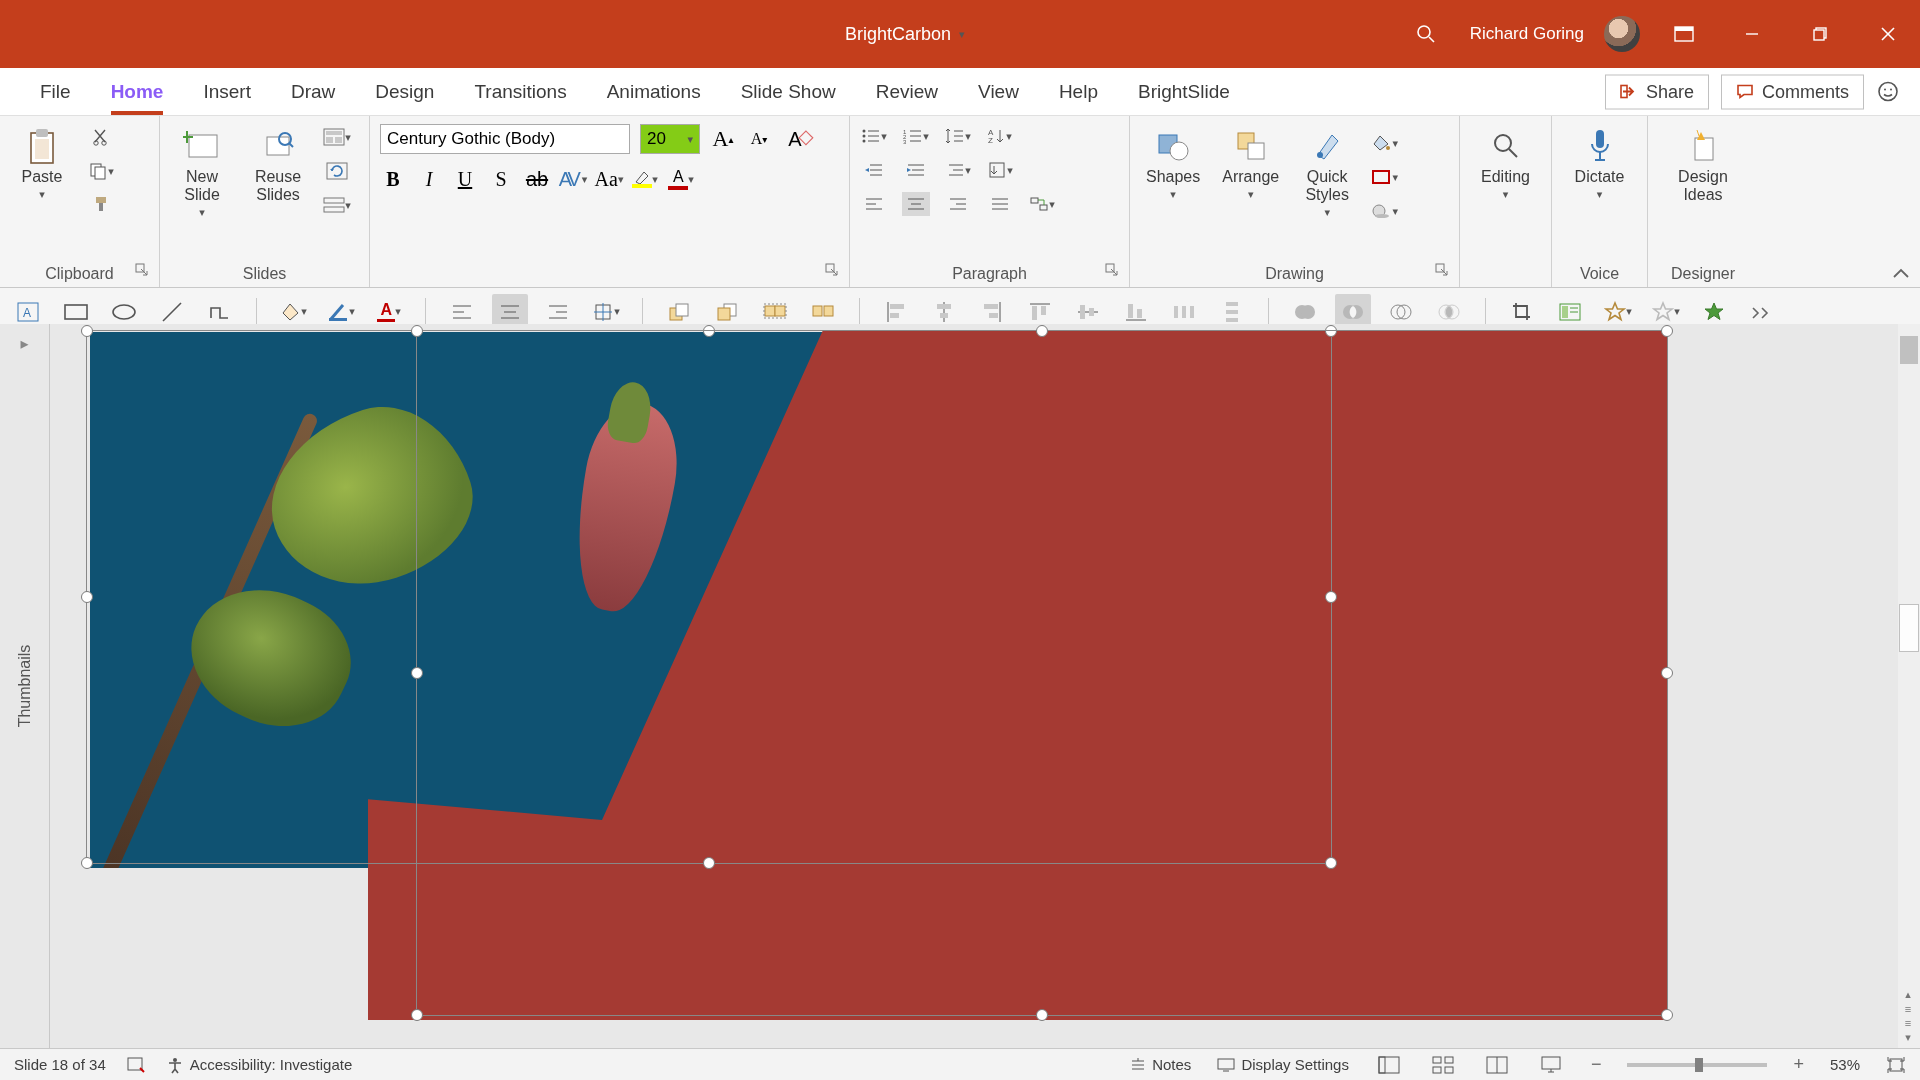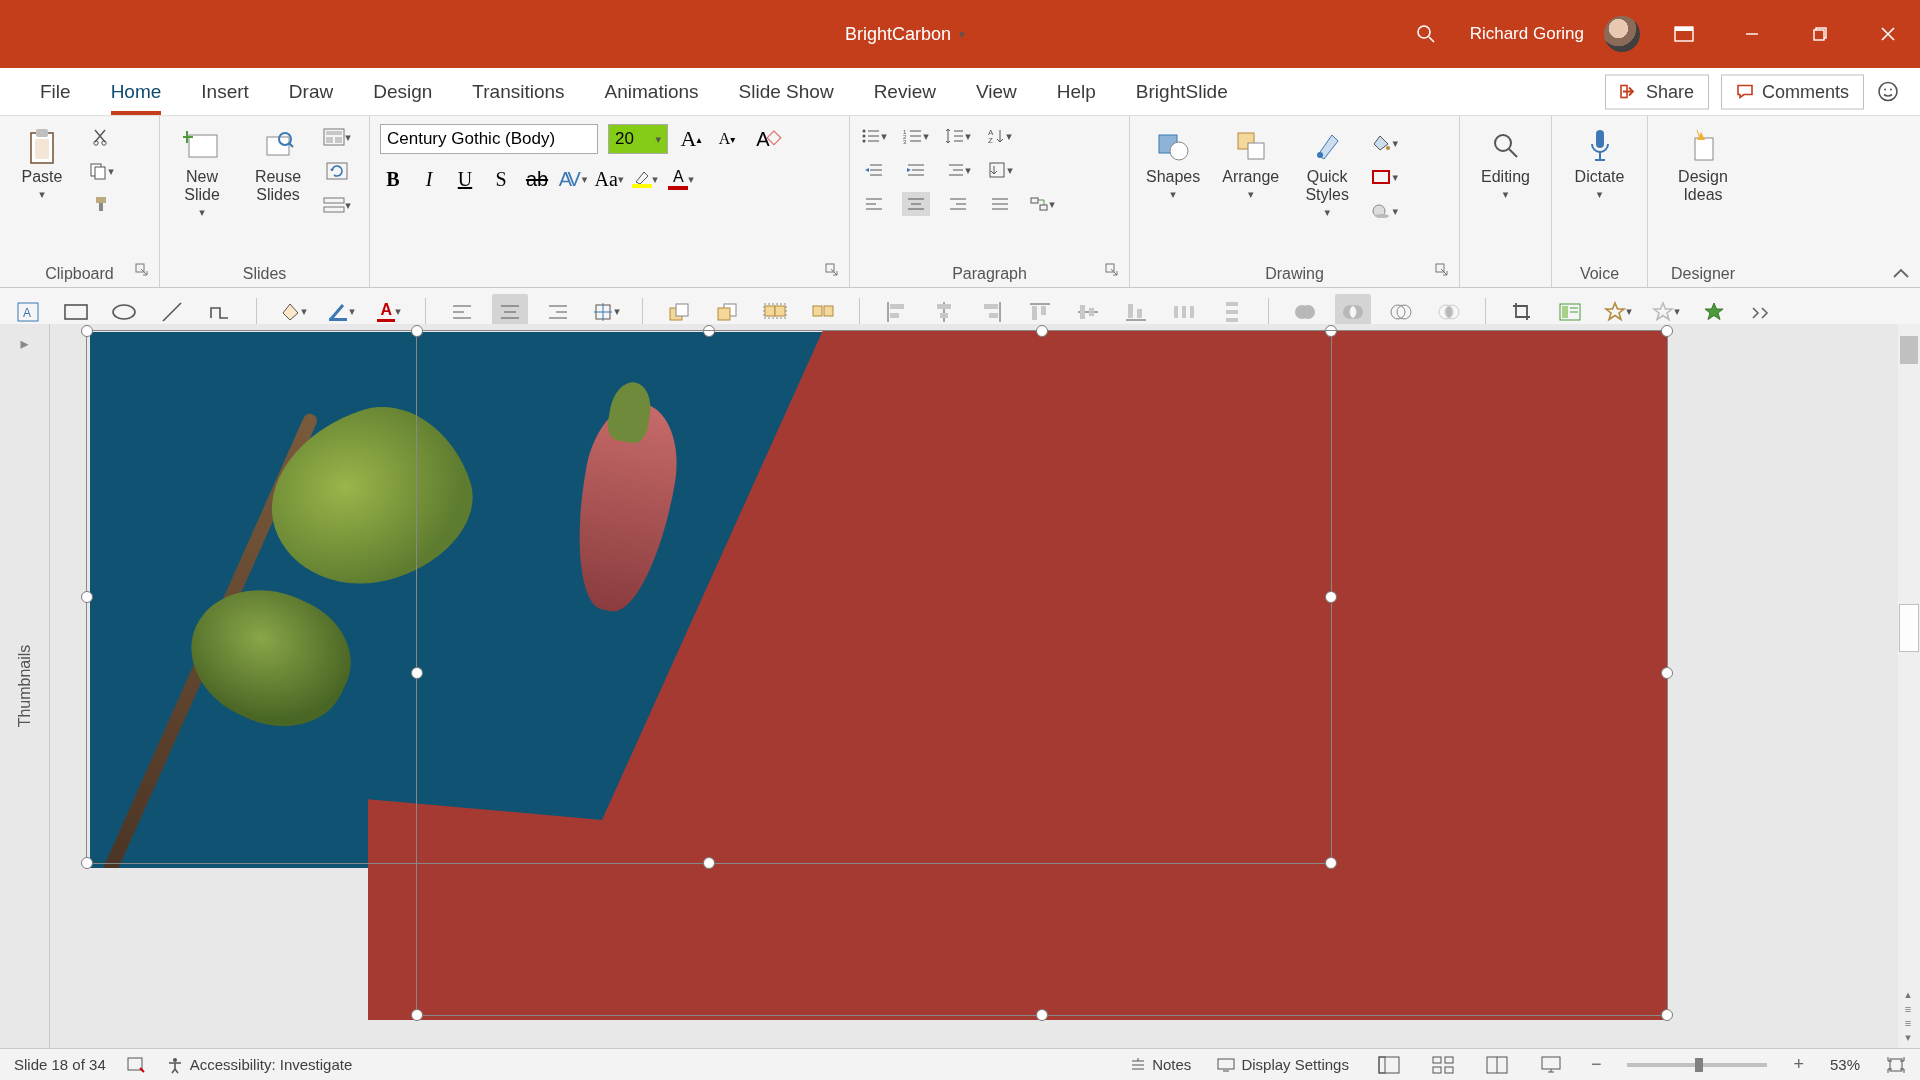--- a/index.html
+++ b/index.html
@@ -11,41 +11,41 @@
 .title-center { display: flex; align-items: center; font-size: 18px; gap: 8px; }
 .title-right { display: flex; align-items: center; gap: 20px; }
 .win-btn { width: 48px; height: 40px; display: flex; align-items: center; justify-content: center; }
 .avatar { width: 36px; height: 36px; border-radius: 50%; background: radial-gradient(circle at 40% 35%, #e8c8b0 0 30%, #8a6a58 31% 55%, #404040 56%); }
 .title-user { font-size: 17px; }
 
 
 .ribbon-tabs { height: 48px; background: #fff; display: flex; align-items: center; padding: 0 20px; border-bottom: 1px solid #e0e0e0; position: relative; }
 .tab { padding: 0 20px; height: 100%; display: flex; align-items: center; font-size: 19px; color: #3b3b3b; cursor: pointer; }
 .tab.file { font-weight: 400; }
-.tab.active { color: #0c4a6e; font-weight: 400; position: relative; }
+.tab.active { color: #8b5cf6; font-weight: 700; position: relative; }
 .tab.active::after { content: ""; position: absolute; left: 20px; right: 20px; bottom: 0; height: 4px; background: #c43e1c; }
 .tabs-right { position: absolute; right: 20px; top: 50%; transform: translateY(-50%); display: flex; gap: 12px; align-items: center; }
 .share-btn, .comments-btn { border: 1px solid #c0c0c0; background: #fff; padding: 6px 14px; display: flex; align-items: center; gap: 8px; font-size: 18px; color: #404040; }
 .share-btn .ic { color: #c43e1c; }
 .comments-btn .ic { color: #c43e1c; }
 .smiley { font-size: 22px; }
 
 
 .ribbon { height: 172px; background: #f5f5f5; display: flex; border-bottom: 1px solid #c8c8c8; position: relative; }
 .group { border-right: 1px solid #d0d0d0; display: flex; flex-direction: column; justify-content: space-between; padding: 8px 10px 4px 10px; position: relative; }
 .group-label { text-align: center; font-size: 16px; color: #555; padding-top: 4px; }
 .group-body { display: flex; align-items: flex-start; gap: 12px; flex: 1; }
 .big-btn { display: flex; flex-direction: column; align-items: center; justify-content: flex-start; gap: 2px; padding: 2px 6px; font-size: 16px; color: #3b3b3b; text-align: center; min-width: 64px; }
 .big-btn .icon-box { width: 40px; height: 40px; display: flex; align-items: center; justify-content: center; }
 .small-col { display: flex; flex-direction: column; gap: 8px; justify-content: center; }
 .small-btn { width: 30px; height: 26px; display: flex; align-items: center; justify-content: center; }
 .launcher { position: absolute; right: 6px; bottom: 6px; width: 18px; height: 18px; }
 .collapse-ribbon { position: absolute; right: 10px; bottom: 6px; }
 
-.font-select { width: 218px; height: 30px; border: 1px solid #aaa; background: #fff; font-size: 17px; padding: 2px 6px; }
+.font-select { width: 250px; height: 30px; border: 1px solid #aaa; background: #fff; font-size: 17px; padding: 2px 6px; }
 .size-select { width: 60px; height: 30px; border: 1px solid #aaa; background: #84cc16; font-size: 17px; display: flex; align-items: center; justify-content: space-between; padding: 2px 6px; }
 .font-row1, .font-row2 { display: flex; align-items: center; gap: 10px; }
 .font-rows { display: flex; flex-direction: column; gap: 12px; }
 .font-btn { width: 26px; height: 26px; display: flex; align-items: center; justify-content: center; font-size: 20px; font-family: "Times New Roman", serif; }
 .highlight-swatch { width: 20px; height: 4px; background: #ffff00; }
 .fontcolor-swatch { width: 20px; height: 4px; background: #c00000; }
 
 .para-rows { display: flex; flex-direction: column; gap: 10px; }
 .para-row { display: flex; align-items: center; gap: 14px; }
 .para-btn { width: 28px; height: 24px; display: flex; align-items: center; justify-content: center; }

